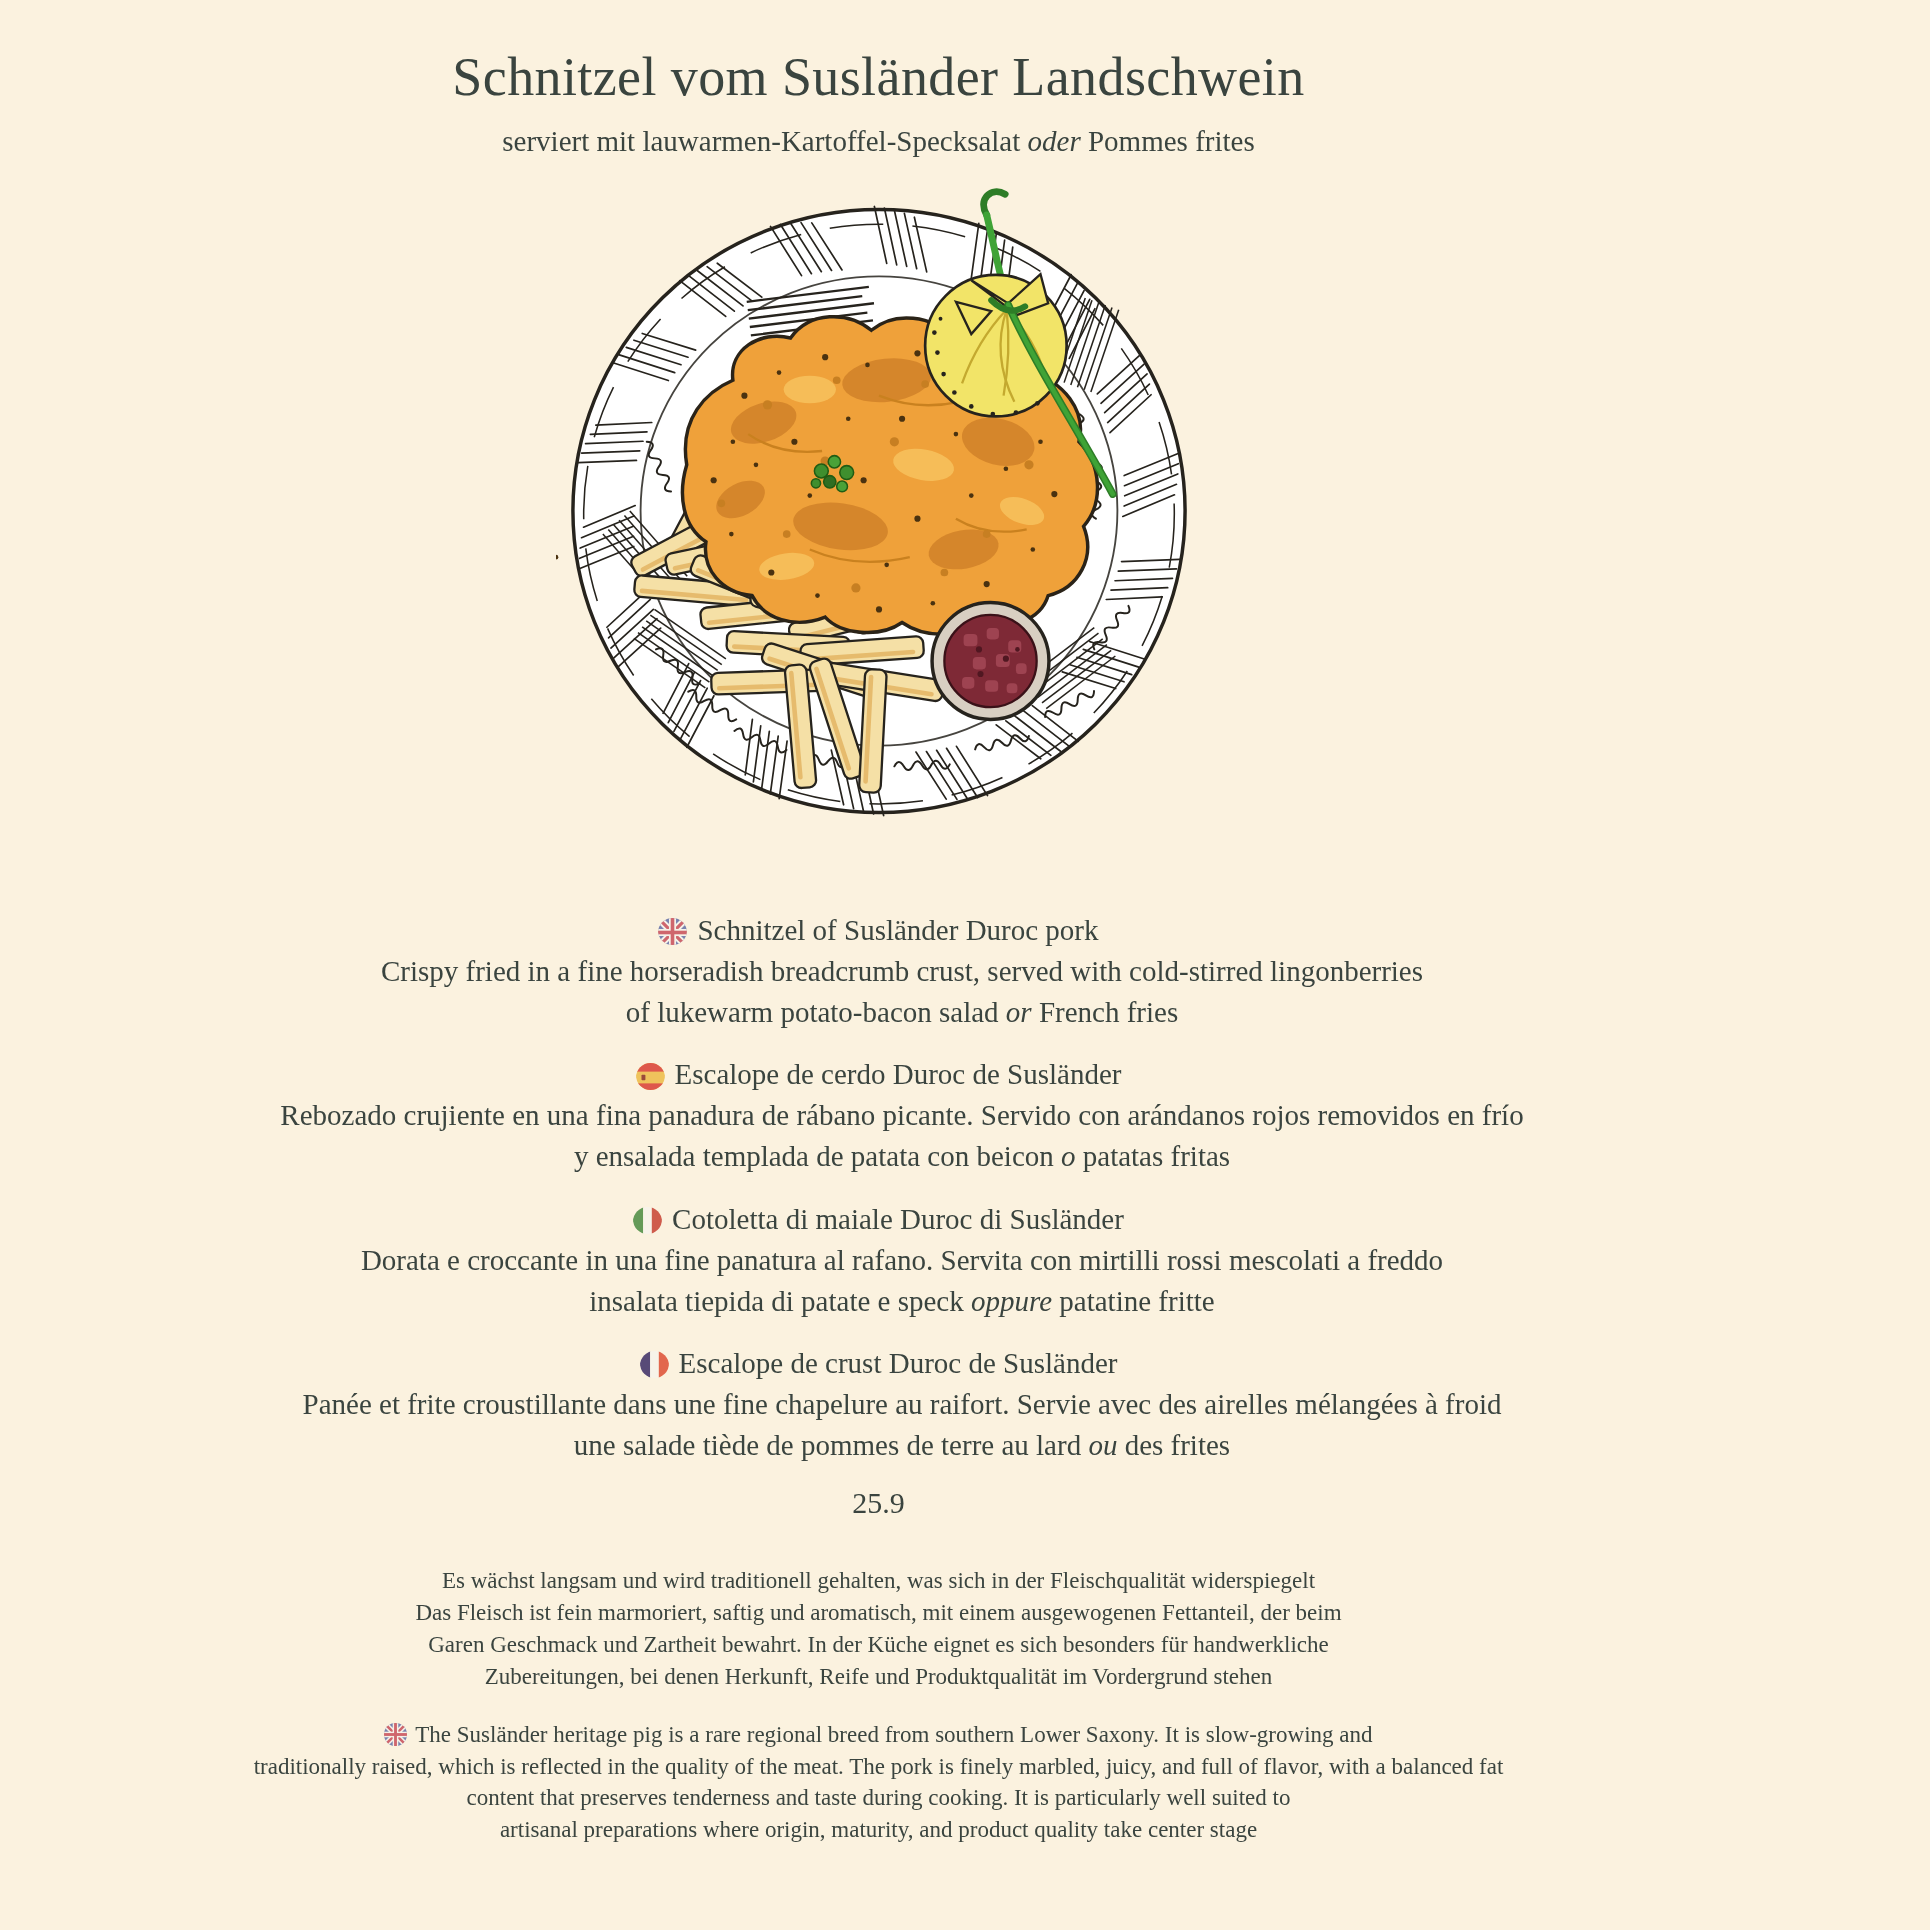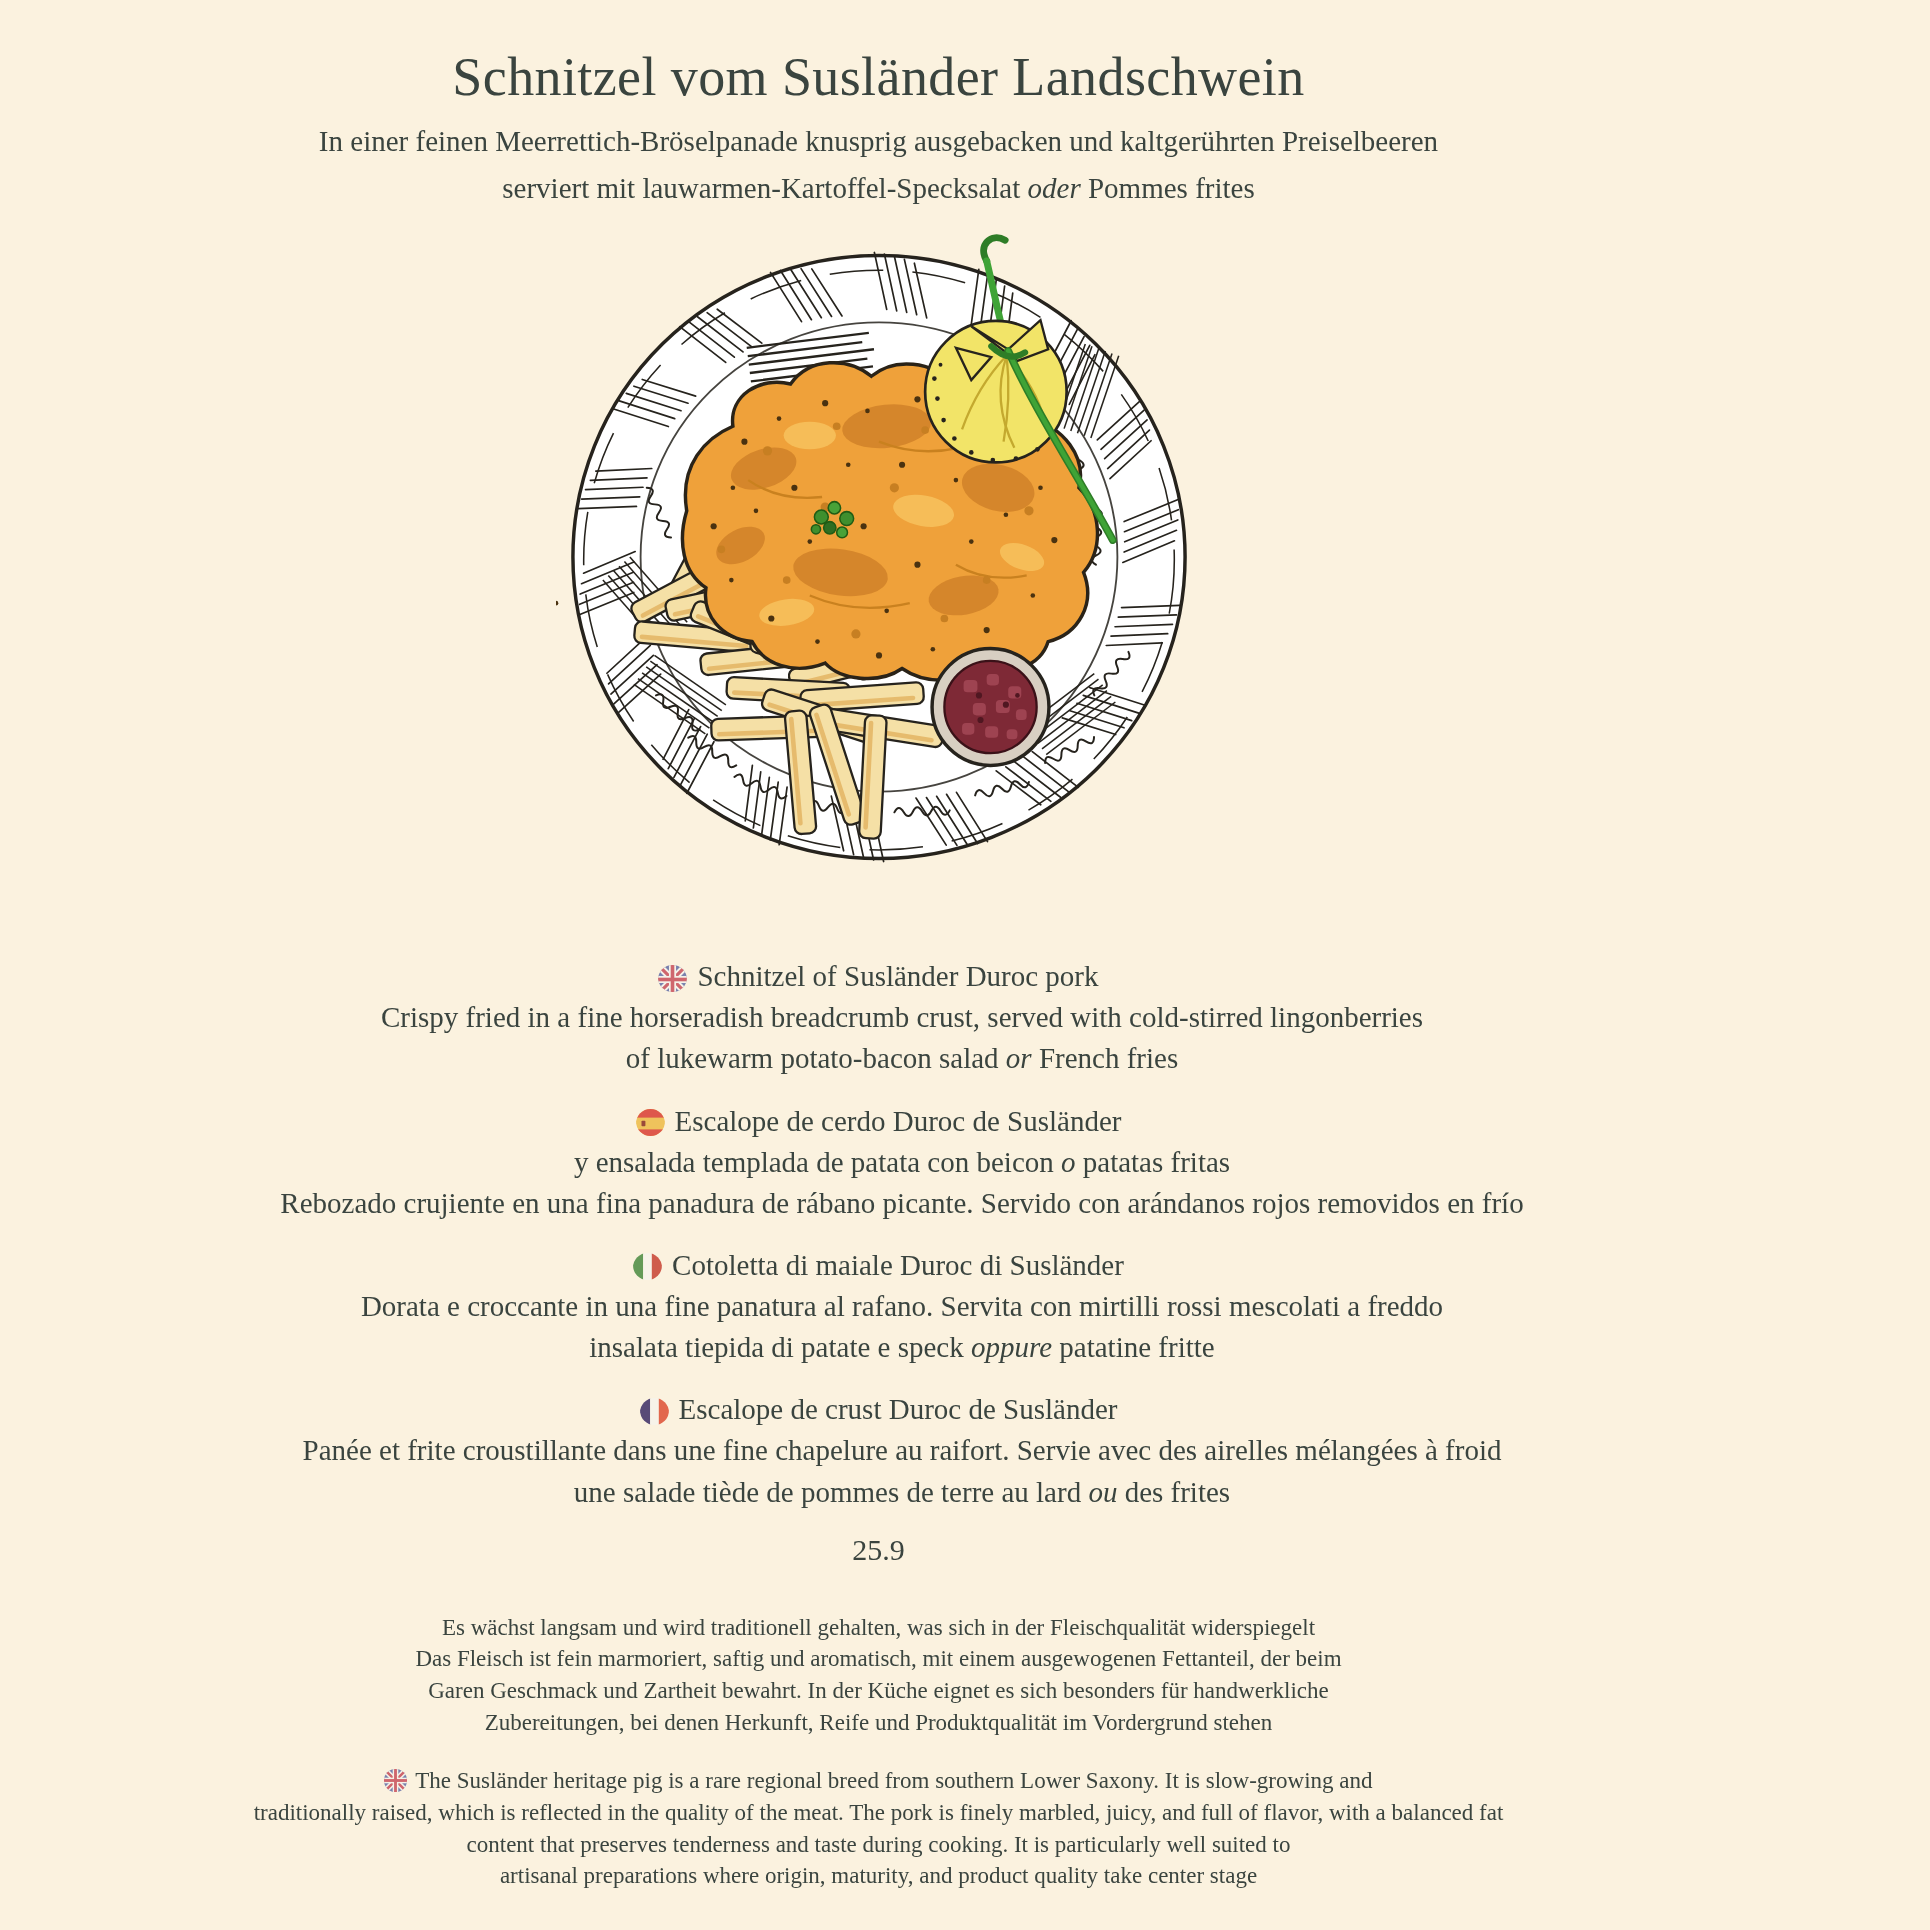--- a/index.html
+++ b/index.html
@@ -39,21 +39,20 @@
   }
 </style>
 </head>
 <body>
 
 <div class="page">
 
   <div class="title">Schnitzel vom Susländer Landschwein</div>
 
   <div class="subtitle">
-    <div>In einer feinen Meerrettich-Bröselpanade knusprig ausgebacken und kaltgerührten Preiselbeeren</div>
     <div><span>serviert mit lauwarmen-Kartoffel-Specksalat </span><span class="ital">oder</span><span> Pommes frites</span></div>
   </div>
 
   <div class="plate-wrap">
   <svg width="646" height="646" viewBox="0 0 840 840">
     <defs>
       <g id="hg" stroke="#26231d" stroke-width="2.2" stroke-linecap="round">
         <path d="M-6,-396 L10,-322"></path>
             <path d="M7,-394 L23,-320"></path>
         <path d="M20,-391 L36,-318"></path>
@@ -335,22 +334,22 @@
                 </clipPath>
               </defs>
               <g clip-path="url(#ces)">
                 <rect width="37" height="37" fill="#efc35c"></rect>
                 <rect width="37" height="11" fill="#de584c"></rect>
                 <rect y="26" width="37" height="11" fill="#de584c"></rect>
                 <rect x="7" y="15" width="5" height="7" rx="1" fill="#9a4a3a"></rect>
               </g>
             </svg></span><span>Escalope de cerdo Duroc de Susländer</span>
       </div>
+      <div class="lang-line">Rebozado crujiente en una fina panadura de rábano picante. Servido con arándanos rojos removidos en frío</div>
       <div class="lang-line"><span>y ensalada templada de patata con beicon </span><span class="ital">o</span><span> patatas fritas</span></div>
-      <div class="lang-line">Rebozado crujiente en una fina panadura de rábano picante. Servido con arándanos rojos removidos en frío</div>
     </div>
 
     <div class="lang-block">
       <div class="lang-heading">
         <span class="flag"><svg width="29" height="29" viewBox="0 0 37 37">
               <defs>
                 <clipPath id="cit">
                   <circle cx="18.5" cy="18.5" r="18.5"></circle>
                 </clipPath>
               </defs>

